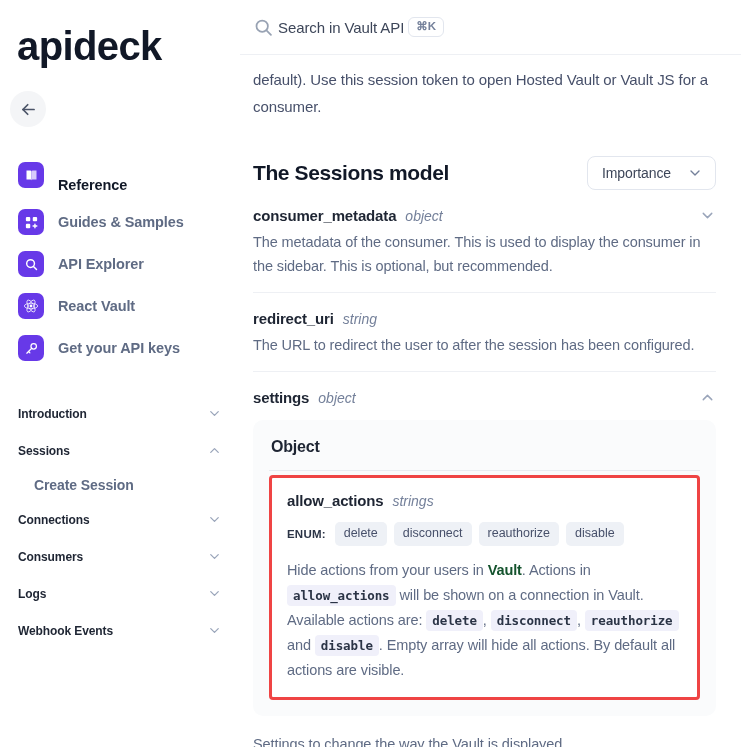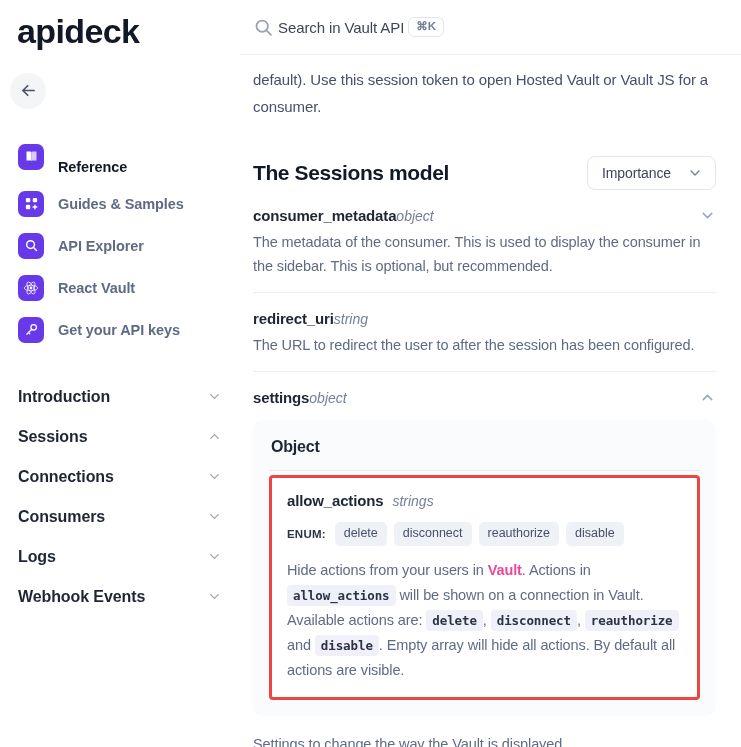--- a/index.html
+++ b/index.html
@@ -25,25 +25,25 @@
 
   
   .sidebar {
     width: 240px;
     flex: 0 0 240px;
     background: #ffffff;
     padding: 0;
     position: relative;
   }
   .brand {
-    font-size: 34px;
+    font-size: 40px;
     font-weight: 700;
     letter-spacing: -0.6px;
     color: #111827;
-    padding: 11px 0 0 17px;
+    padding: 22px 0 0 17px;
     line-height: 1.2;
   }
   .back-wrap {
     padding: 21px 0 0 10px;
   }
   .back-btn {
     width: 36px;
     height: 36px;
     border-radius: 50%;
     background: #f4f5f7;
@@ -94,21 +94,21 @@
     padding: 0 16px 0 16px;
   }
   .sec-item {
     display: flex;
     align-items: center;
     justify-content: space-between;
     padding: 11px 2px 11px 2px;
     cursor: pointer;
   }
   .sec-label {
-    font-size: 16px;
+    font-size: 12px;
     font-weight: 700;
     color: #1e2533;
     letter-spacing: -0.1px;
   }
   .sec-chevron { color: #9aa5ba; display: flex; }
   .sub-item {
     padding: 7px 2px 7px 18px;
     cursor: pointer;
   }
   .sub-label {
@@ -192,20 +192,21 @@
   .dd-chevron { color: #74809a; display: flex; }
 
   .prop {
     padding: 17px 0 14px 0;
     border-bottom: 1px solid #eef0f4;
   }
   .prop.no-line { border-bottom: none; }
   .prop-head {
     display: flex;
     align-items: center;
+    gap: 9px;
   }
   .prop-name {
     font-size: 15px;
     font-weight: 700;
     color: #1e2533;
     letter-spacing: -0.15px;
   }
   .prop-type {
     font-size: 14px;
     font-style: italic;
@@ -286,21 +287,21 @@
     line-height: 1.35;
   }
   .hl-desc {
     margin: 12px 0 0 0;
     font-size: 14.5px;
     line-height: 25px;
     color: #5f6b84;
     letter-spacing: -0.1px;
   }
   .hl-desc a {
-    color: #ec4899;
+    color: #14532d;
     font-weight: 700;
   }
   code.inline {
     font-family: "DejaVu Sans Mono", monospace;
     font-size: 12.5px;
     font-weight: 700;
     background: #f0f0fa;
     color: #2b3446;
     padding: 3px 6px;
     border-radius: 4px;
@@ -408,20 +409,23 @@
 
       <div class="sec-item">
         <span class="sec-label">Sessions</span>
         <span class="sec-chevron">
           <svg width="15" height="15" viewBox="0 0 24 24" fill="none" stroke="currentColor" stroke-width="2" stroke-linecap="round" stroke-linejoin="round">
               <polyline points="18 15 12 9 6 15"></polyline>
             </svg>
         </span>
       </div>
 
+      <div class="sub-item">
+        <span class="sub-label">Create Session</span>
+      </div>
 
       <div class="sec-item">
         <span class="sec-label">Connections</span>
         <span class="sec-chevron">
           <svg width="15" height="15" viewBox="0 0 24 24" fill="none" stroke="currentColor" stroke-width="2" stroke-linecap="round" stroke-linejoin="round">
               <polyline points="6 9 12 15 18 9"></polyline>
             </svg>
         </span>
       </div>
 

